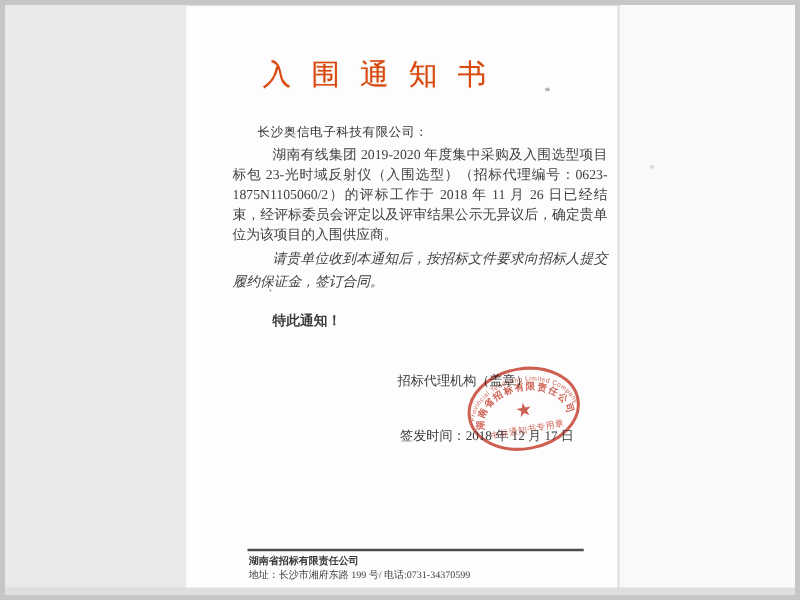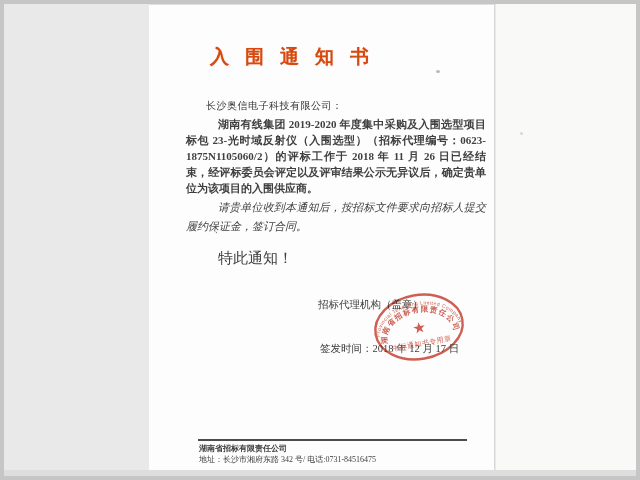--- a/index.html
+++ b/index.html
@@ -20,38 +20,38 @@
   .right-area {
     position:absolute; left:492px; top:0; width:140px; height:468px;
     background:#f9f9f8;
   }
   .bottom-band {
     position:absolute; left:0; bottom:0; width:100%; height:6px; background:#dedede;
   }
   .abs { position:absolute; }
   .doc-title {
     left:206px; top:40px;
-    font-size:19px; font-weight:bold;
+    font-size:23px; font-weight:normal;
     letter-spacing:16px; white-space:nowrap;
     text-shadow:0 0 1px rgba(216,73,15,.35);
   }
   .recipient {
     left:202px; top:95px; font-size:10px; font-weight:normal; color:#333;
     letter-spacing:.5px; white-space:nowrap;
   }
   .para {
     left:182px; width:300px; font-size:11px; line-height:16px;
     text-align:justify; color:#3f3f3f;
   }
   .para.indent { text-indent:32px; }
-  .p1 { top:112px;font-weight:bold; }
+  .p1 { top:112px; }
   .p2 { top:179px; white-space:nowrap; width:auto; }
   .p3 { top:194px; line-height:19px;font-style:italic; }
   .stray { left:210px; top:218px; font-size:10px; color:#555; }
-  .closing { left:214px; top:245px; font-size:15px; white-space:nowrap; }
+  .closing { left:214px; top:245px; font-size:11px; white-space:nowrap;font-weight:bold; }
   .sig-label { left:314px; top:294px; font-size:10.5px; white-space:nowrap; }
   .issue-date { left:316px; top:338px; font-size:10.5px; white-space:nowrap;text-align:center; }
   .seal {
     left:368px; top:288px; width:94px; height:70px;
     transform:rotate(-10deg);
     mix-blend-mode:multiply; opacity:.88;
   }
   .footer-rule { left:194px; top:435px; width:269px; height:2px; background:#4c4c4c; }
   .footer-company { left:195px; top:439px; font-size:8px; font-weight:bold; color:#383838; white-space:nowrap; }
   .footer-contact { left:195px; top:450px; font-size:8px; color:#3c3c3c; white-space:nowrap; }
@@ -97,18 +97,18 @@
       </text>
       <text x="47" y="41" font-size="15" fill="#c94a3b" text-anchor="middle">★</text>
       <text x="47" y="54" font-size="7" fill="#c94a3b" text-anchor="middle" letter-spacing="0.5" font-family="Liberation Serif, serif">中标通知书专用章</text>
     </svg>
   </div>
 
   <div class="issue-date abs">签发时间：2018 年 12 月 17 日</div>
 
   <div class="footer-rule abs"></div>
   <div class="footer-company abs">湖南省招标有限责任公司</div>
-  <div class="footer-contact abs">地址：长沙市湘府东路 342 号/ 电话:0731-84516475</div>
+  <div class="footer-contact abs">地址：长沙市湘府东路 199 号/ 电话:0731-34370599</div>
 
   <div class="speck1 abs"></div>
   <div class="speck2 abs"></div>
 
 </div>
 
 </body></html>

